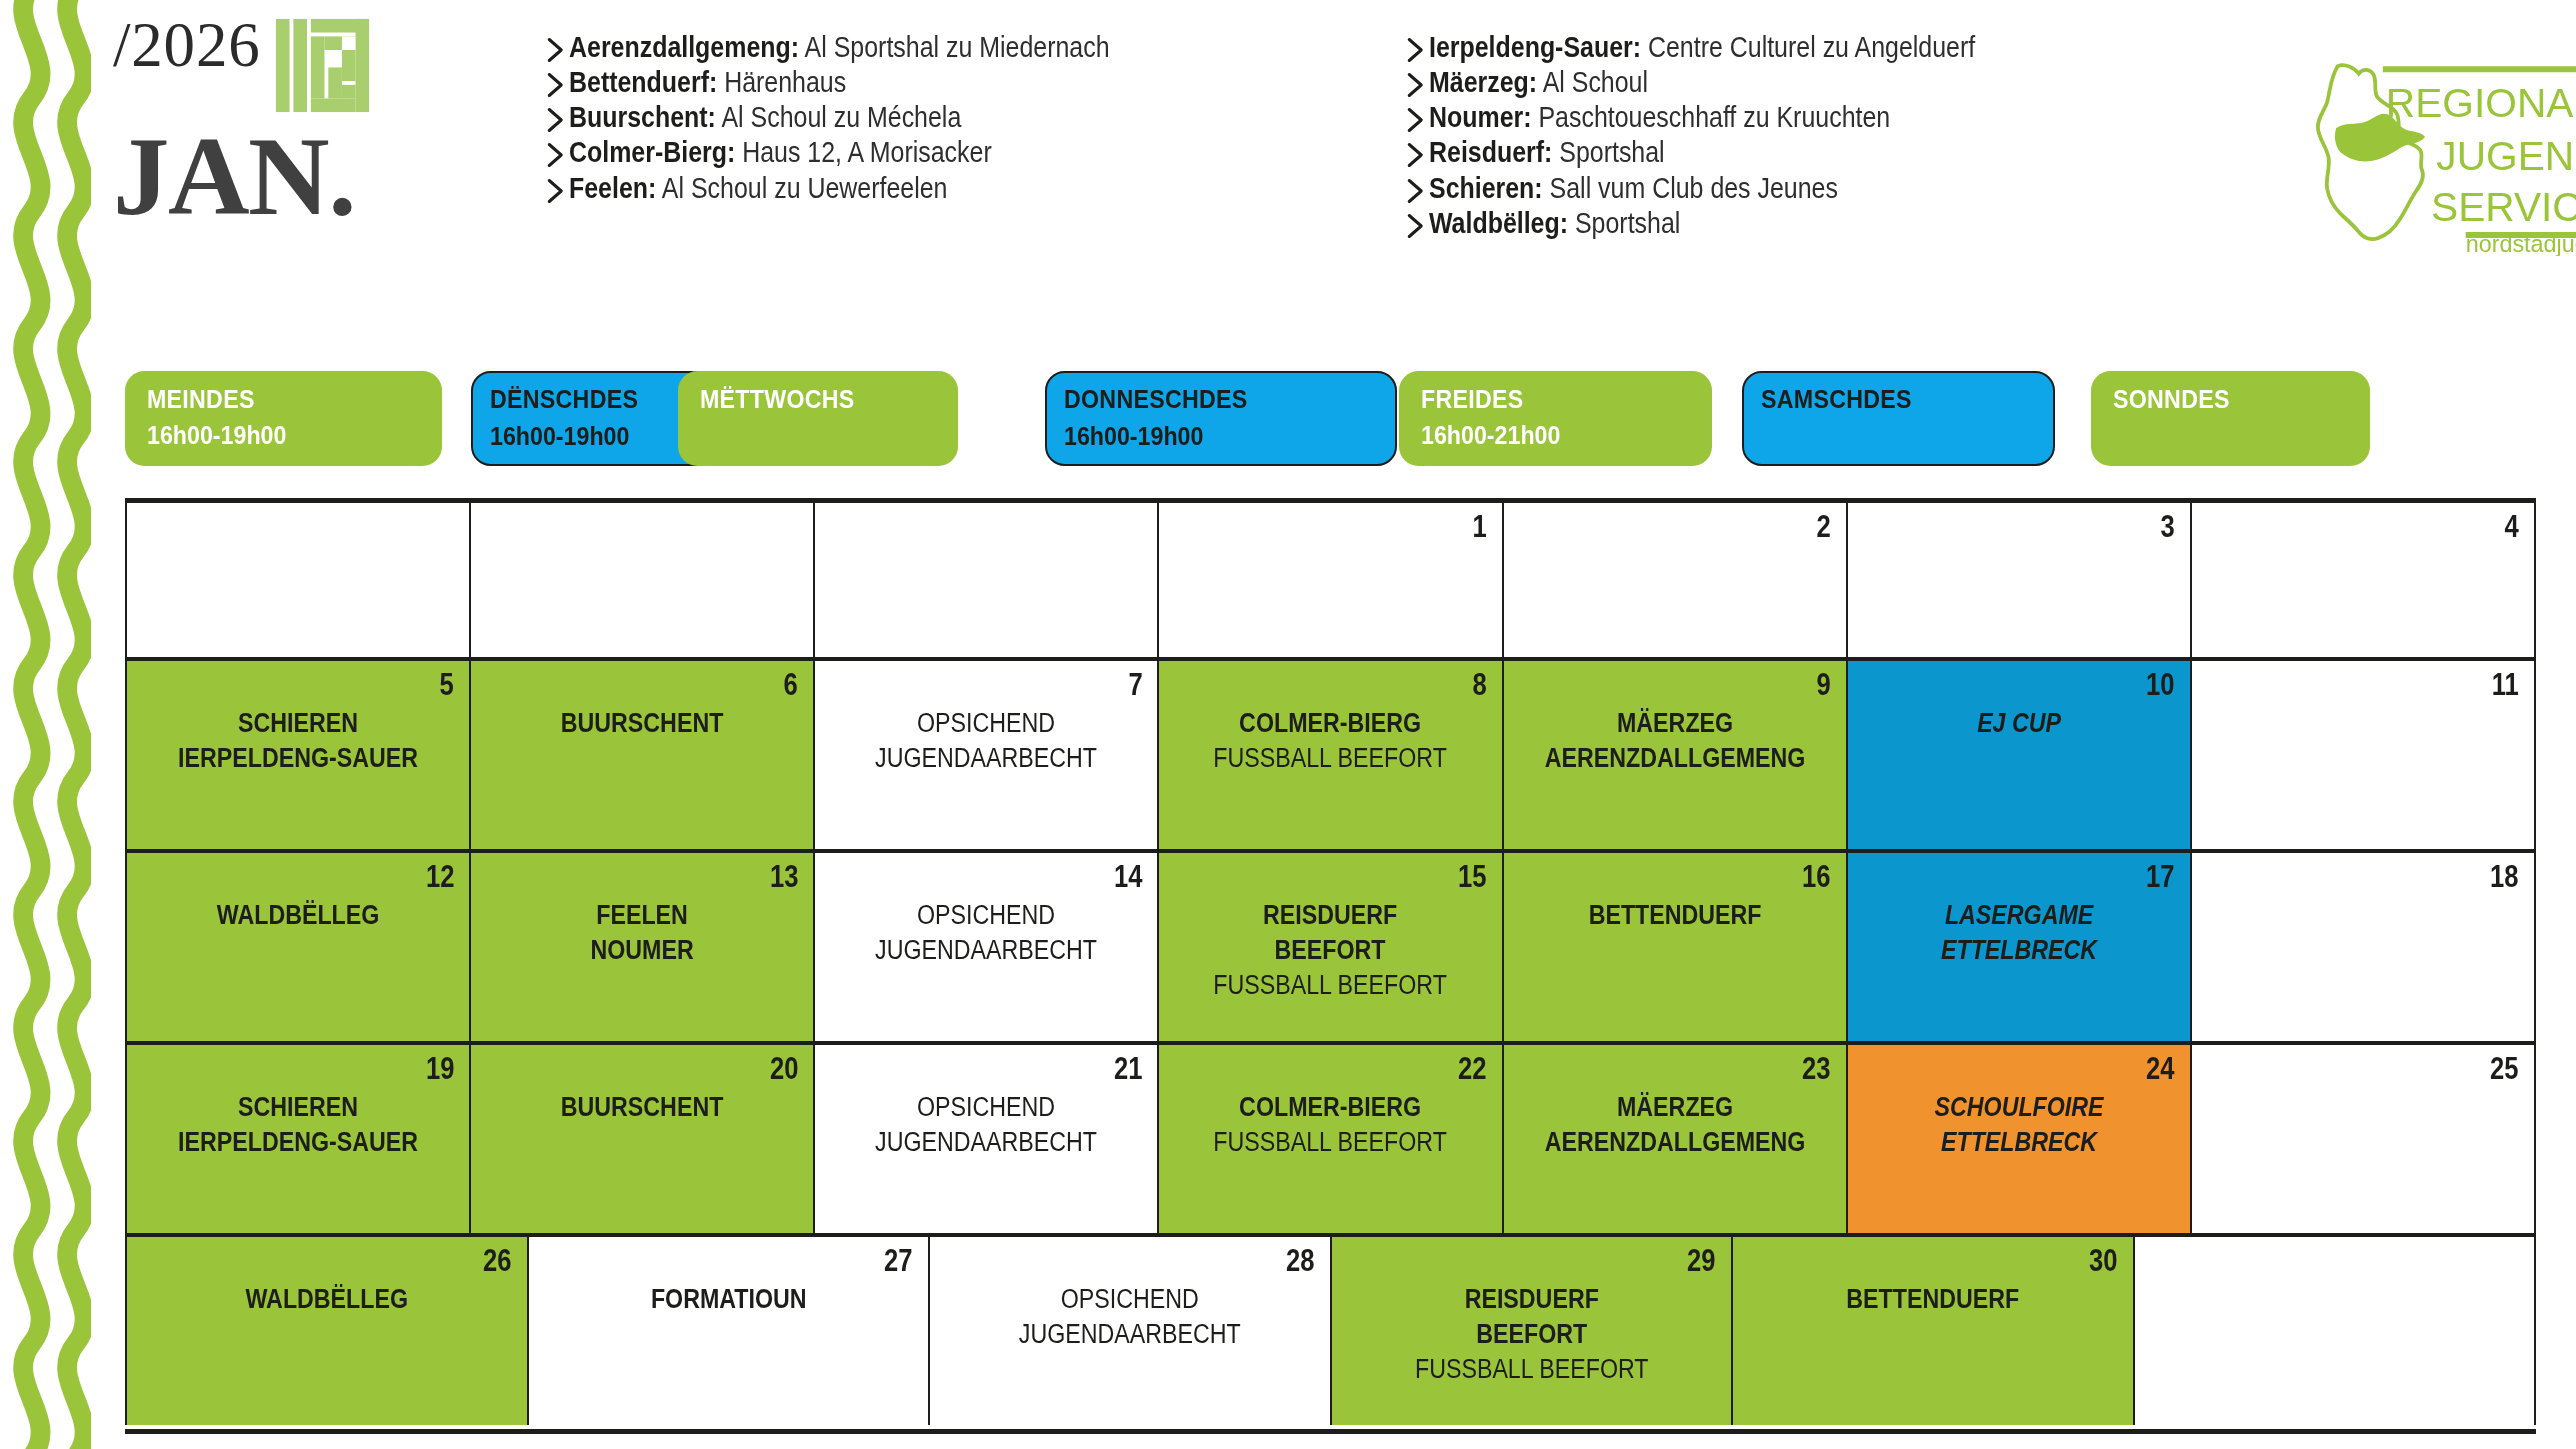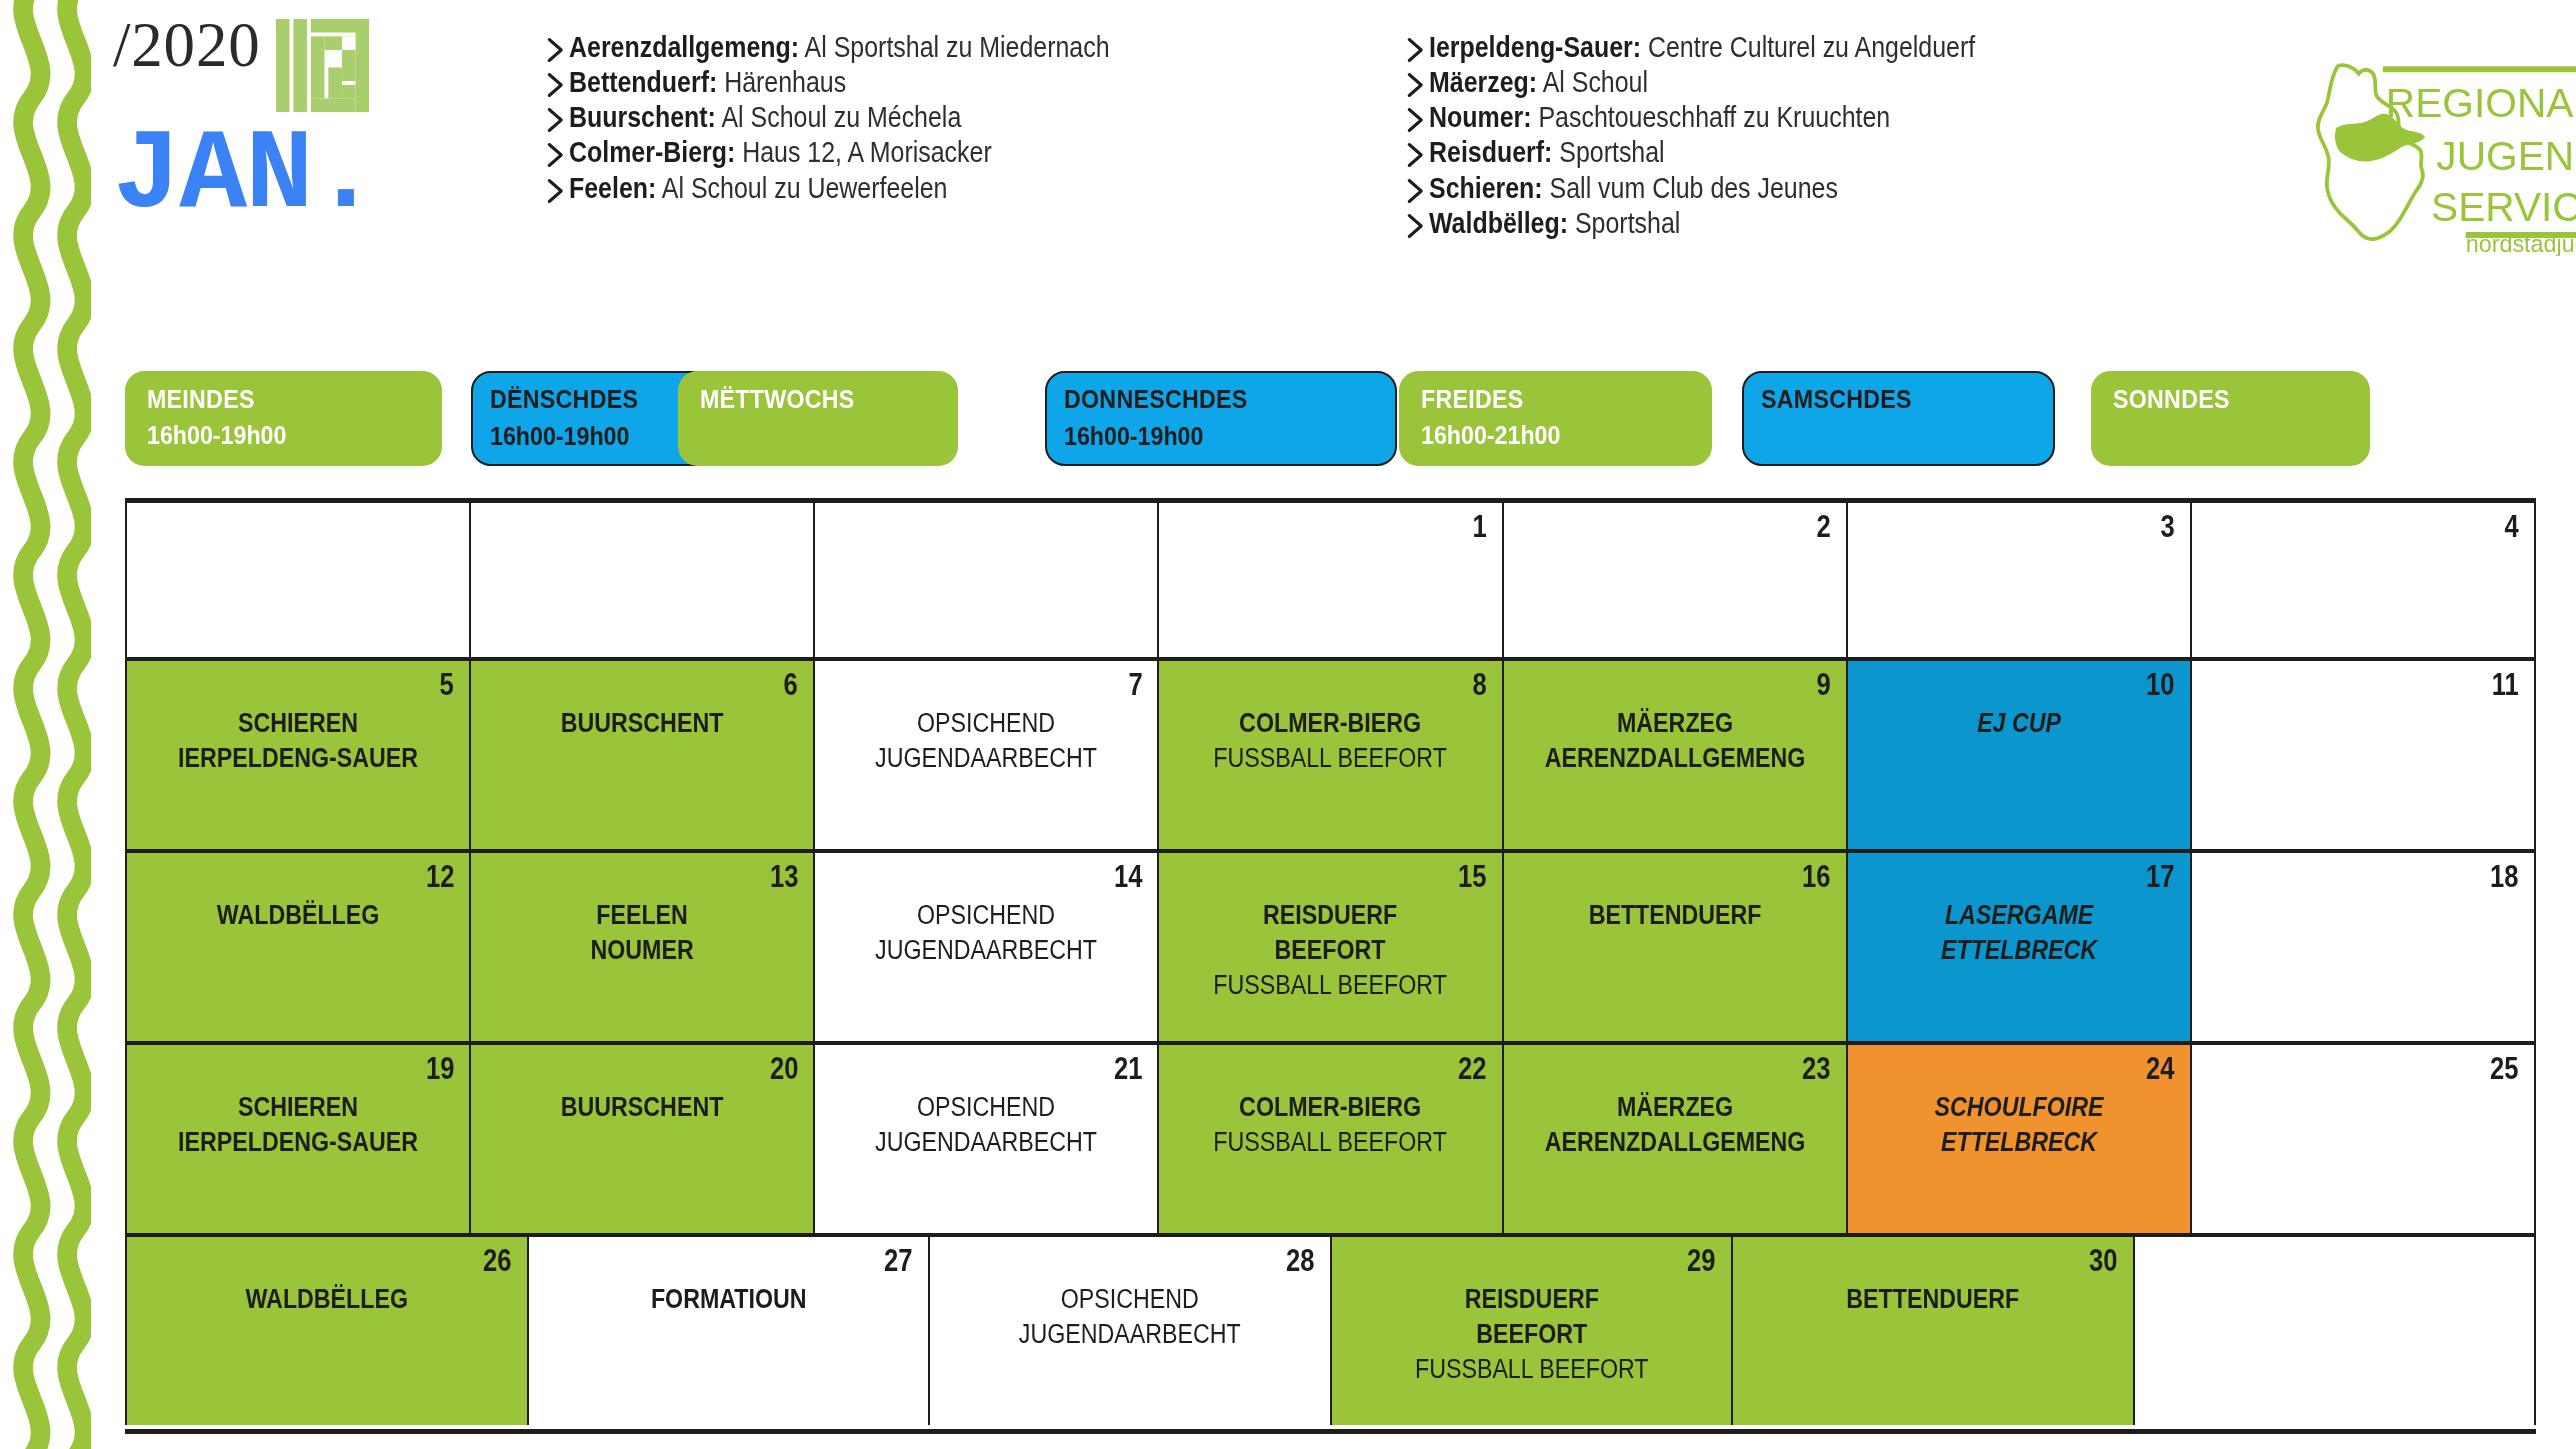--- a/index.html
+++ b/index.html
@@ -19,23 +19,23 @@
 
   .month-block{position:absolute;left:0;top:0;width:362px;}
   .year-row{display:flex;align-items:flex-start;gap:13.6px;}
   .year{
     font-family:"Liberation Serif", serif;
     font-size:63px;line-height:63px;color:#2b2b2b;letter-spacing:0.8px;
     font-weight:400;
   }
   .spiral-logo{width:97px;height:97px;margin-top:3px;flex:none;}
   .month-name{
-    font-family:Liberation Mono, monospace;
+    font-family:Liberation Serif, serif;
     font-weight:700;
-    font-size:113px;line-height:98px;color:#3b82f6;
+    font-size:113px;line-height:98px;color:#404040;
     margin-top:13.6px;letter-spacing:-1.5px;
   }
 
   
   .legend{position:absolute;left:430px;top:18px;width:1728px;display:flex;gap:0;}
   .legend-col{width:860px;}
   .legend-item{display:flex;align-items:center;margin-bottom:5.3px;line-height:1;}
   .chev{
     flex:none;width:26px;height:30px;position:relative;top:3px;
   }
@@ -129,21 +129,21 @@
     <path d="M100,-20 C60,30 140,80 100,130 C60,180 140,230 100,280 C60,330 140,380 100,430 C60,480 140,530 100,580
              C60,630 140,680 100,730 C60,780 140,830 100,880 C60,930 140,980 100,1030 C60,1080 140,1130 100,1180
              C60,1230 140,1280 100,1330 C60,1380 140,1430 100,1480 C60,1530 140,1580 100,1630 C60,1680 140,1730 100,1780
              C60,1830 140,1880 100,1930" fill="none" stroke="#9ac43a" stroke-width="26" stroke-linecap="round"></path>
   </svg>
 
   <div class="header">
 
     <div class="month-block">
       <div class="year-row">
-        <div class="year">/2020</div>
+        <div class="year">/2026</div>
         <svg class="spiral-logo" viewBox="0 0 100 100">
           <g fill="#a9ce6e">
             <rect x="2" y="2" width="14" height="96"></rect>
             <rect x="20" y="2" width="14" height="96"></rect>
             <rect x="38" y="2" width="60" height="14"></rect>
             <rect x="84" y="2" width="14" height="96"></rect>
             <rect x="38" y="84" width="46" height="14"></rect>
             <rect x="38" y="20" width="14" height="64"></rect>
             <rect x="52" y="20" width="32" height="14"></rect>
             <rect x="70" y="34" width="14" height="32"></rect>

